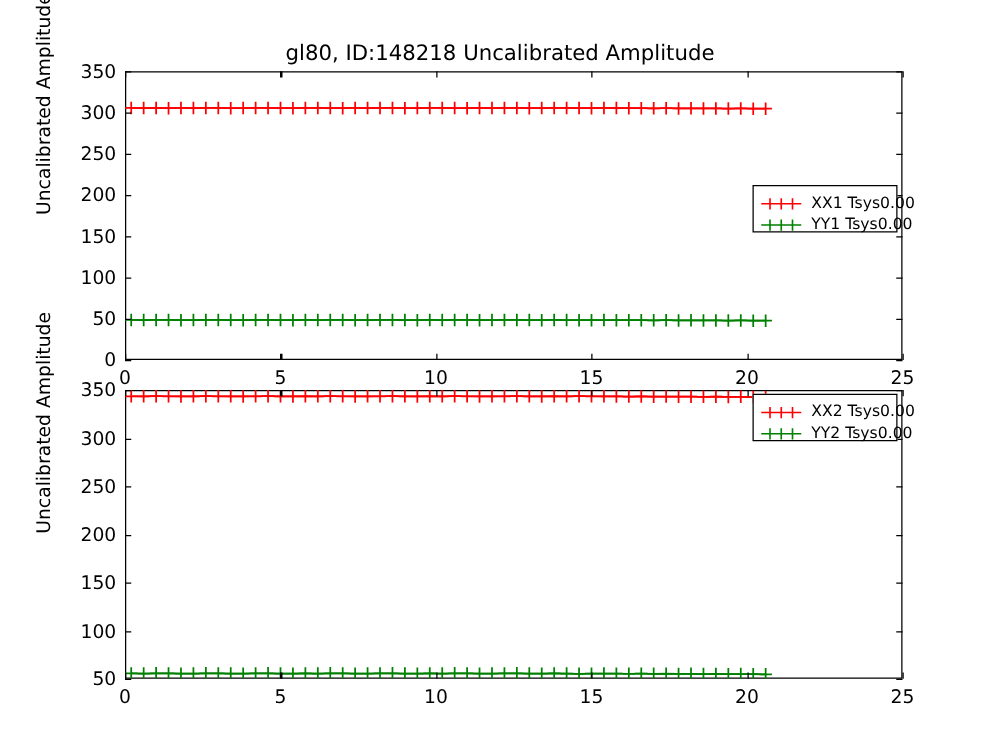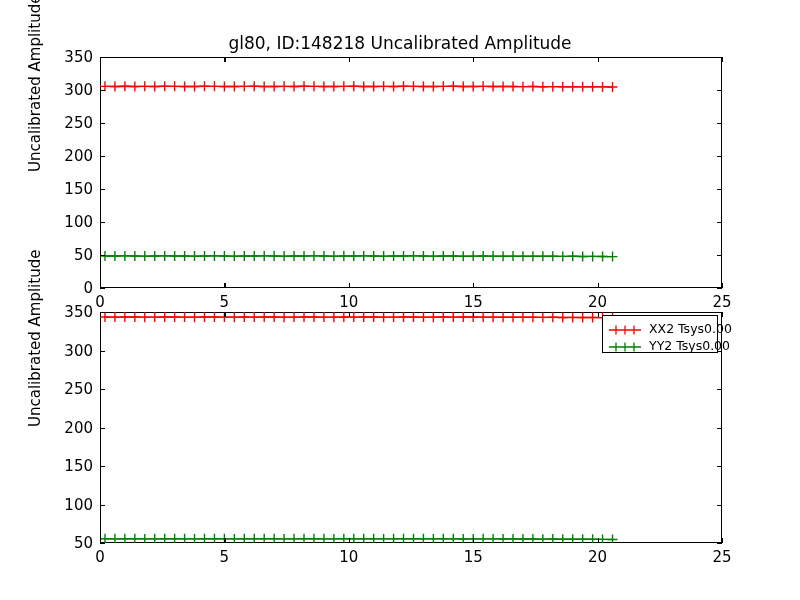--- a/index.html
+++ b/index.html
@@ -116,20 +116,34 @@
         <div class="tick xtick-major" style="left: 373.2px;"></div>
         <div class="tick xtick-major-t" style="left: 373.2px;"></div>
         <div class="xtlabel" style="left: 373.2px;">15</div>
         <div class="tick xtick-major" style="left: 497.6px;"></div>
         <div class="tick xtick-major-t" style="left: 497.6px;"></div>
         <div class="xtlabel" style="left: 497.6px;">20</div>
         <div class="tick xtick-major" style="left: 622px;"></div>
         <div class="tick xtick-major-t" style="left: 622px;"></div>
         <div class="xtlabel" style="left: 622px;">25</div>
       </div>
+    <div class="legend" id="legend-top" style="left:502px;top:91px;width:116px;height:38px;">
+        <div class="legend-row">
+          <div class="legend-mark"><svg width="34" height="14">
+              <path d="M1 7 L33 7 M8 2.5 L8 11.5 M17 2.5 L17 11.5 M26 2.5 L26 11.5" stroke="#ff0000" stroke-width="1.3" fill="none"></path>
+            </svg></div>
+          <div class="legend-text">XX1 Tsys0.00</div>
+        </div>
+        <div class="legend-row">
+          <div class="legend-mark"><svg width="34" height="14">
+              <path d="M1 7 L33 7 M8 2.5 L8 11.5 M17 2.5 L17 11.5 M26 2.5 L26 11.5" stroke="#008000" stroke-width="1.3" fill="none"></path>
+            </svg></div>
+          <div class="legend-text">YY1 Tsys0.00</div>
+        </div>
+      </div>
   </div>
   <div class="ylabel" id="ylabel-top" style="left:26px;top:172px;">Uncalibrated Amplitude</div>
 
   <div class="panel" id="panel-bottom" style="left:100px;top:312px;width:622px;height:231px;">
     <div class="axes-frame"></div>
     <div class="series-layer" id="bottom-series">
         <svg class="series-svg" width="622" height="231">
           <g>
             <path d="M4.98 5.00 L14.93 5.08 L24.88 4.93 L34.83 5.00 L44.78 5.16 L54.74 5.08 L64.69 4.93 L74.64 5.00 L84.59 5.08 L94.54 5.16 L104.50 5.00 L114.45 4.93 L124.40 5.08 L134.35 5.16 L144.30 5.00 L154.26 5.08 L164.21 4.93 L174.16 5.00 L184.11 5.16 L194.06 5.08 L204.02 5.00 L213.97 4.93 L223.92 5.08 L233.87 5.16 L243.82 5.00 L253.78 5.08 L263.73 4.93 L273.68 5.00 L283.63 5.16 L293.58 5.08 L303.54 5.00 L313.49 4.93 L323.44 5.08 L333.39 5.16 L343.34 5.00 L353.30 5.08 L363.25 4.93 L373.20 5.00 L383.15 5.08 L393.10 5.16 L403.06 5.24 L413.01 5.16 L422.96 5.31 L432.91 5.24 L442.86 5.39 L452.82 5.31 L462.77 5.47 L472.72 5.39 L482.67 5.54 L492.62 5.47 L502.58 5.62 L512.53 5.70 " fill="none" stroke="#ff0000" stroke-width="1.4"></path>
             <path d="M-0.02 5.00L9.98 5.00 M4.98 0.00L4.98 10.00 M9.93 5.08L19.93 5.08 M14.93 0.08L14.93 10.08 M19.88 4.93L29.88 4.93 M24.88 -0.07L24.88 9.93 M29.83 5.00L39.83 5.00 M34.83 0.00L34.83 10.00 M39.78 5.16L49.78 5.16 M44.78 0.16L44.78 10.16 M49.74 5.08L59.74 5.08 M54.74 0.08L54.74 10.08 M59.69 4.93L69.69 4.93 M64.69 -0.07L64.69 9.93 M69.64 5.00L79.64 5.00 M74.64 0.00L74.64 10.00 M79.59 5.08L89.59 5.08 M84.59 0.08L84.59 10.08 M89.54 5.16L99.54 5.16 M94.54 0.16L94.54 10.16 M99.50 5.00L109.50 5.00 M104.50 0.00L104.50 10.00 M109.45 4.93L119.45 4.93 M114.45 -0.07L114.45 9.93 M119.40 5.08L129.40 5.08 M124.40 0.08L124.40 10.08 M129.35 5.16L139.35 5.16 M134.35 0.16L134.35 10.16 M139.30 5.00L149.30 5.00 M144.30 0.00L144.30 10.00 M149.26 5.08L159.26 5.08 M154.26 0.08L154.26 10.08 M159.21 4.93L169.21 4.93 M164.21 -0.07L164.21 9.93 M169.16 5.00L179.16 5.00 M174.16 0.00L174.16 10.00 M179.11 5.16L189.11 5.16 M184.11 0.16L184.11 10.16 M189.06 5.08L199.06 5.08 M194.06 0.08L194.06 10.08 M199.02 5.00L209.02 5.00 M204.02 0.00L204.02 10.00 M208.97 4.93L218.97 4.93 M213.97 -0.07L213.97 9.93 M218.92 5.08L228.92 5.08 M223.92 0.08L223.92 10.08 M228.87 5.16L238.87 5.16 M233.87 0.16L233.87 10.16 M238.82 5.00L248.82 5.00 M243.82 0.00L243.82 10.00 M248.78 5.08L258.78 5.08 M253.78 0.08L253.78 10.08 M258.73 4.93L268.73 4.93 M263.73 -0.07L263.73 9.93 M268.68 5.00L278.68 5.00 M273.68 0.00L273.68 10.00 M278.63 5.16L288.63 5.16 M283.63 0.16L283.63 10.16 M288.58 5.08L298.58 5.08 M293.58 0.08L293.58 10.08 M298.54 5.00L308.54 5.00 M303.54 0.00L303.54 10.00 M308.49 4.93L318.49 4.93 M313.49 -0.07L313.49 9.93 M318.44 5.08L328.44 5.08 M323.44 0.08L323.44 10.08 M328.39 5.16L338.39 5.16 M333.39 0.16L333.39 10.16 M338.34 5.00L348.34 5.00 M343.34 0.00L343.34 10.00 M348.30 5.08L358.30 5.08 M353.30 0.08L353.30 10.08 M358.25 4.93L368.25 4.93 M363.25 -0.07L363.25 9.93 M368.20 5.00L378.20 5.00 M373.20 0.00L373.20 10.00 M378.15 5.08L388.15 5.08 M383.15 0.08L383.15 10.08 M388.10 5.16L398.10 5.16 M393.10 0.16L393.10 10.16 M398.06 5.24L408.06 5.24 M403.06 0.24L403.06 10.24 M408.01 5.16L418.01 5.16 M413.01 0.16L413.01 10.16 M417.96 5.31L427.96 5.31 M422.96 0.31L422.96 10.31 M427.91 5.24L437.91 5.24 M432.91 0.24L432.91 10.24 M437.86 5.39L447.86 5.39 M442.86 0.39L442.86 10.39 M447.82 5.31L457.82 5.31 M452.82 0.31L452.82 10.31 M457.77 5.47L467.77 5.47 M462.77 0.47L462.77 10.47 M467.72 5.39L477.72 5.39 M472.72 0.39L472.72 10.39 M477.67 5.54L487.67 5.54 M482.67 0.54L482.67 10.54 M487.62 5.47L497.62 5.47 M492.62 0.47L492.62 10.47 M497.58 5.62L507.58 5.62 M502.58 0.62L502.58 10.62 M507.53 5.70L517.53 5.70 M512.53 0.70L512.53 10.70 " fill="none" stroke="#ff0000" stroke-width="1.4"></path>

